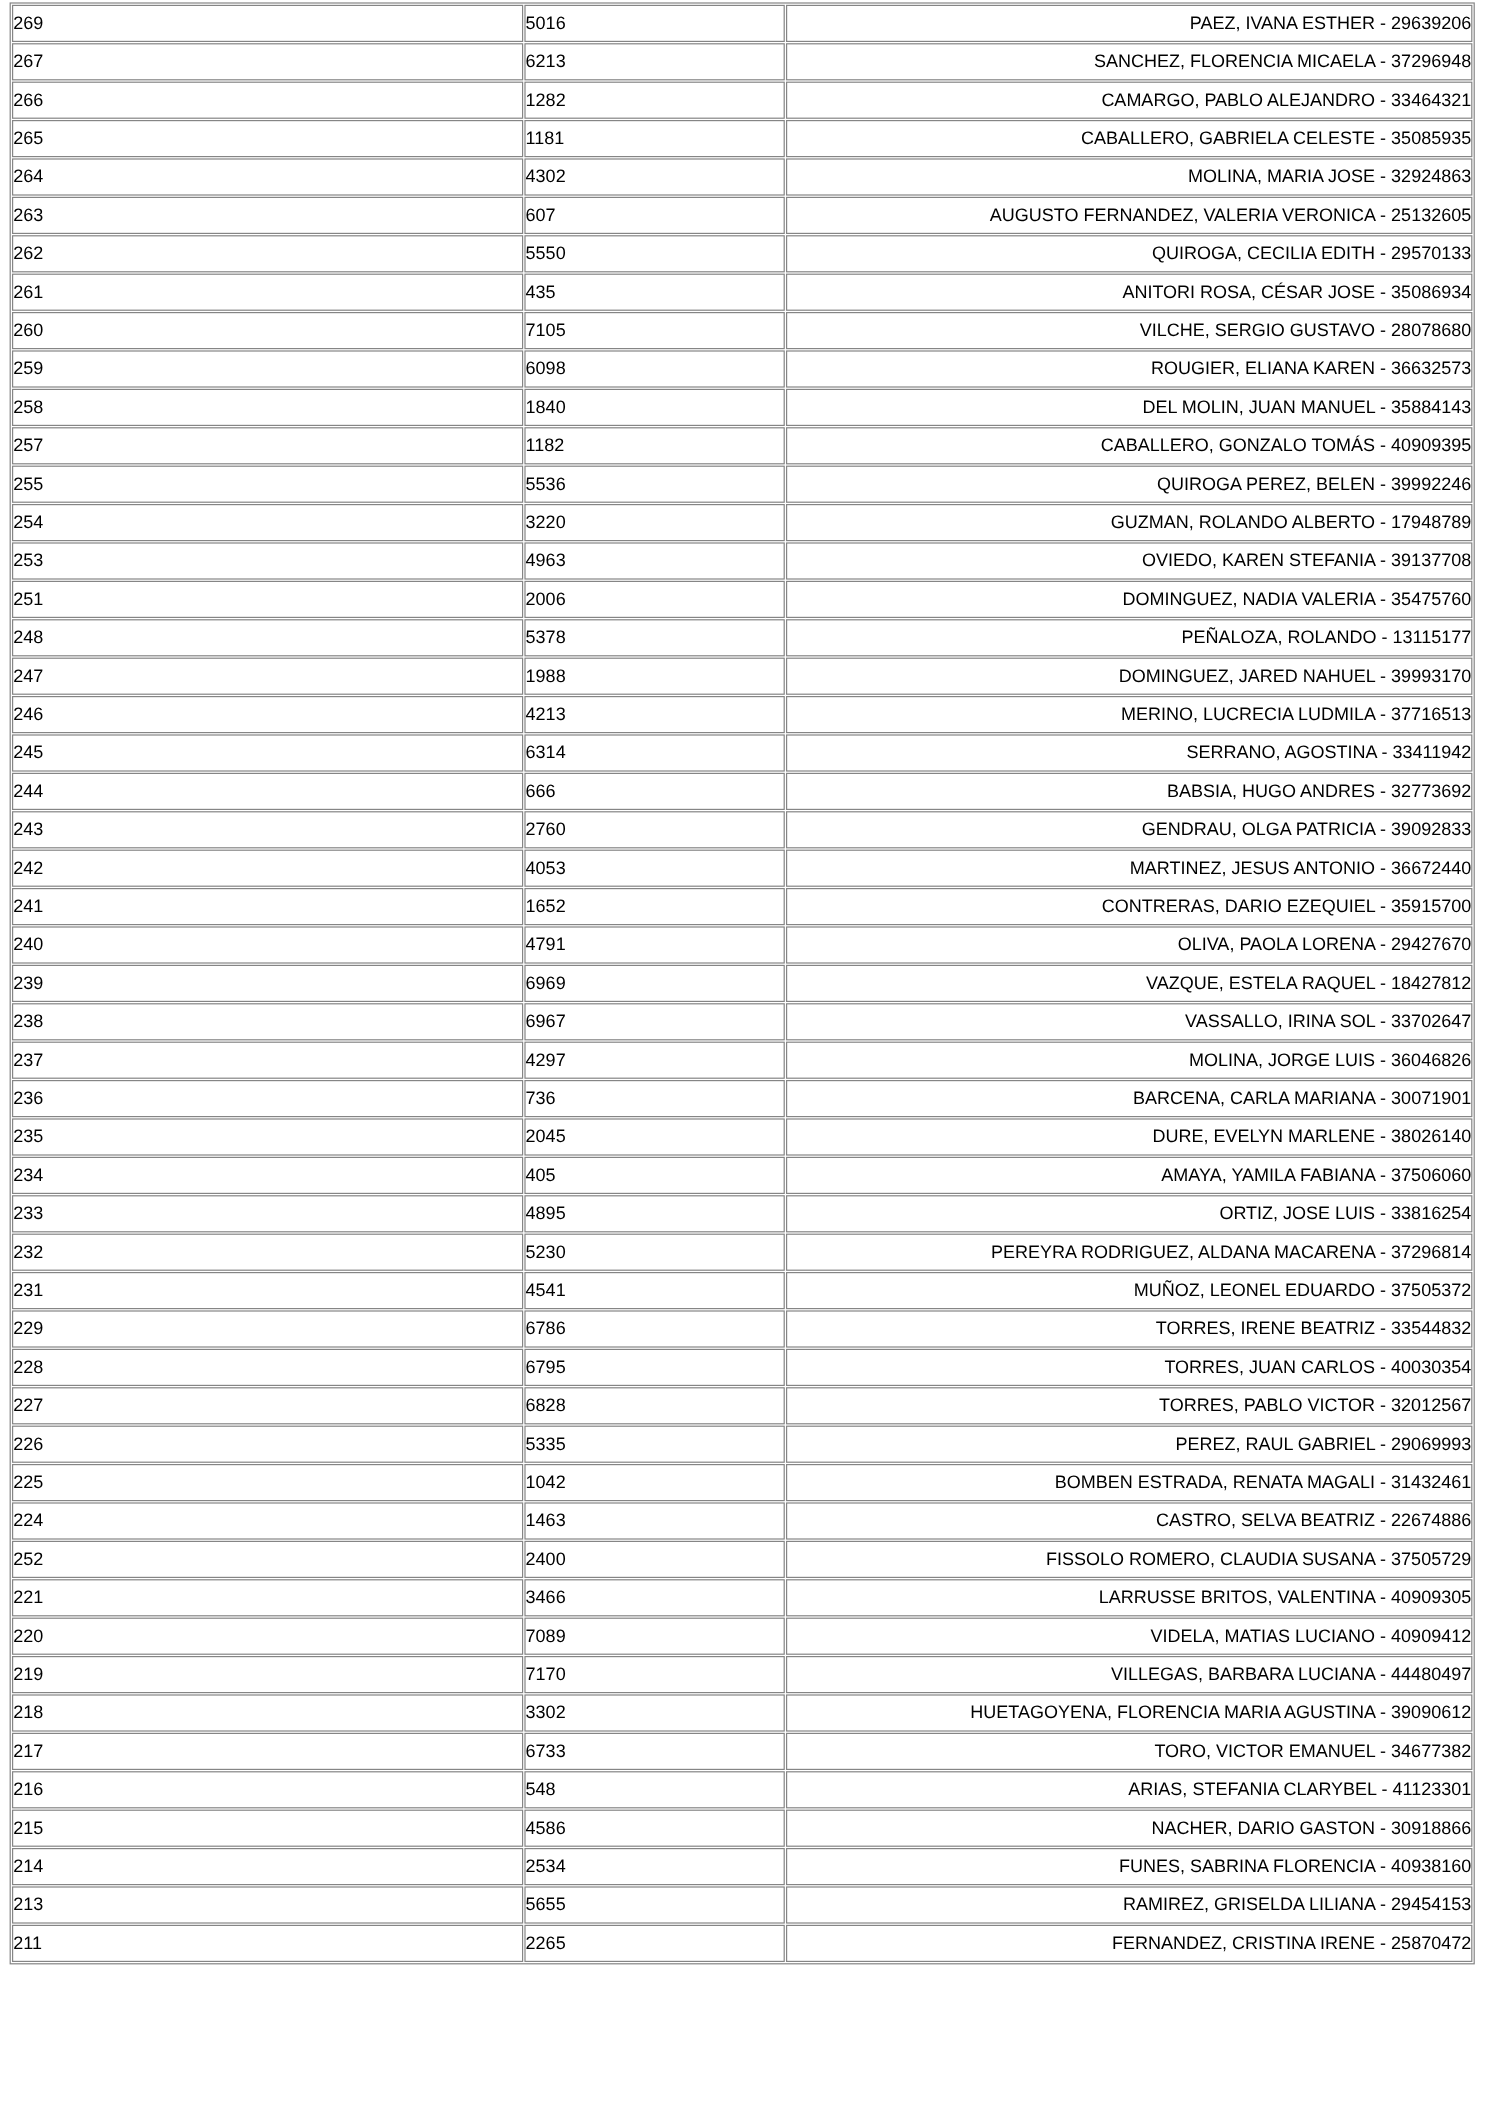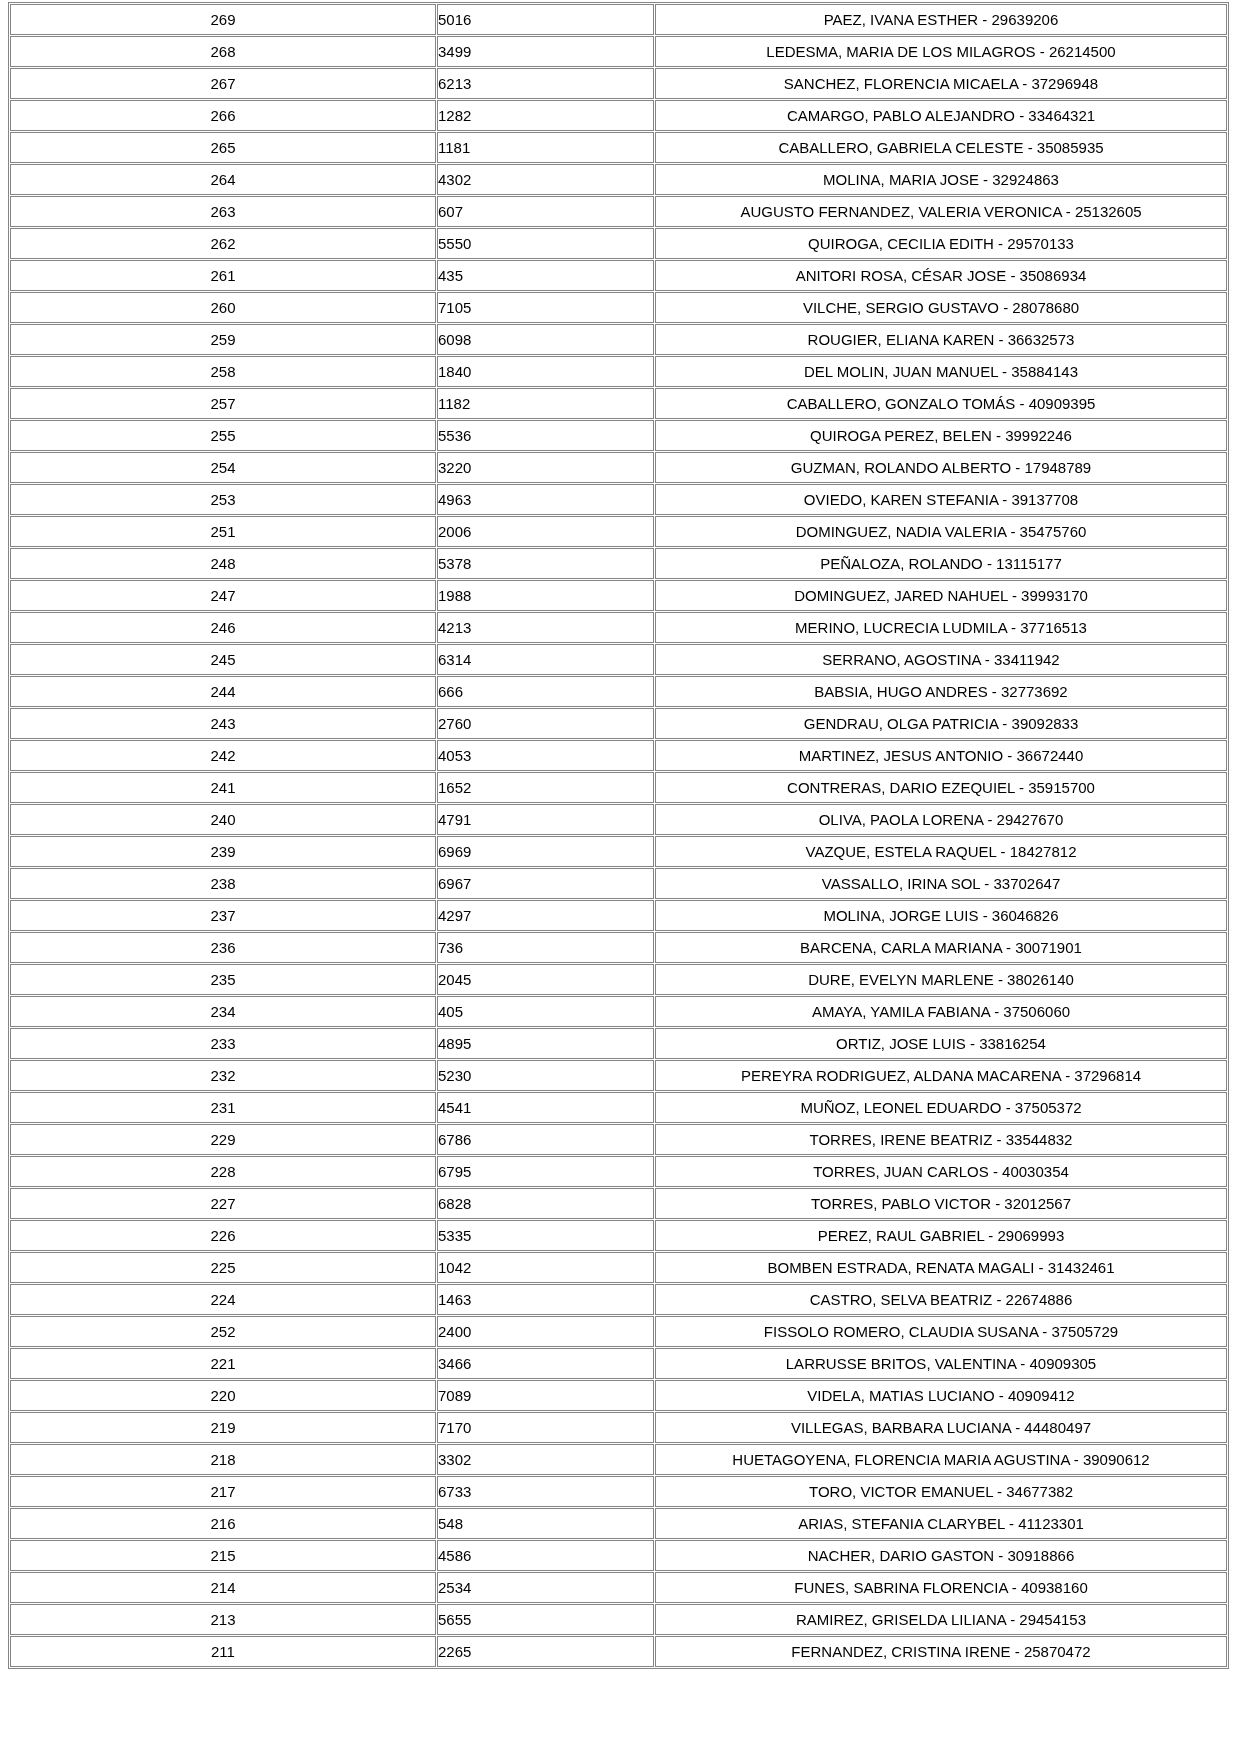--- a/index.html
+++ b/index.html
@@ -27,41 +27,36 @@
     border: 1px solid #858585;
     height: 29px;
     padding: 0;
     font-size: 15px;
     color: #000000;
     background: #ffffff;
     vertical-align: middle;
     white-space: nowrap;
     overflow: hidden;
   }
-  td.col-index { width: 424px; text-align: center; }
+  td.col-index { width: 424px; text-align: left; }
   td.col-code  { width: 215px; }
-  td.col-name  { width: 570px; text-align: center; padding-left: 3px; }
+  td.col-name  { width: 570px; text-align: right; padding-left: 3px; }
 </style>
 </head>
 <body>
 
 <div class="page">
   <table class="roster">
     <tbody>
         <tr>
           <td class="col-index">269</td>
           <td class="col-code">5016</td>
           <td class="col-name">PAEZ, IVANA ESTHER - 29639206</td>
         </tr>
         <tr>
-          <td class="col-index">268</td>
-          <td class="col-code">3499</td>
-          <td class="col-name">LEDESMA, MARIA DE LOS MILAGROS - 26214500</td>
-        </tr>
-        <tr>
           <td class="col-index">267</td>
           <td class="col-code">6213</td>
           <td class="col-name">SANCHEZ, FLORENCIA MICAELA - 37296948</td>
         </tr>
         <tr>
           <td class="col-index">266</td>
           <td class="col-code">1282</td>
           <td class="col-name">CAMARGO, PABLO ALEJANDRO - 33464321</td>
         </tr>
         <tr>

